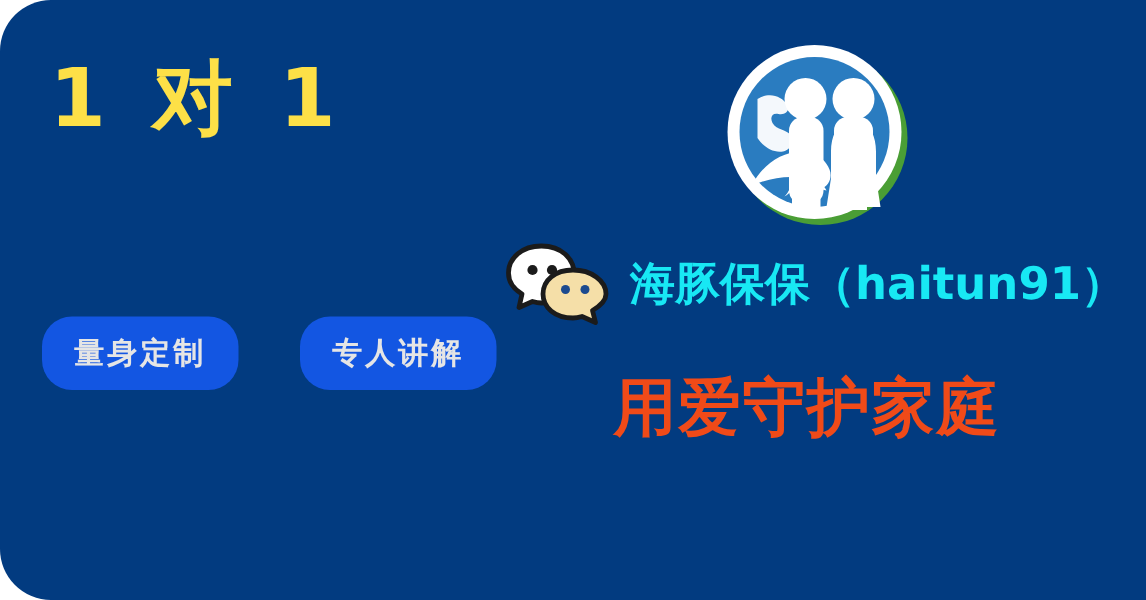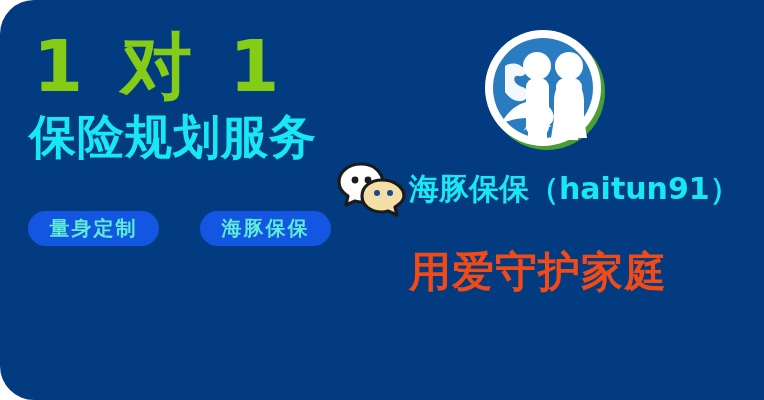--- a/index.html
+++ b/index.html
@@ -22,24 +22,24 @@
     border-top-left-radius: 34px;
     border-bottom-left-radius: 34px;
     overflow: hidden;
   }
 
   
   .headline-1 {
     position: absolute;
     left: 33px;
     top: 30px;
-    font-size: 72px;
+    font-size: 54px;
     line-height: 72px;
     font-weight: bold;
-    color: #84cc16;
+    color: #fde047;
     letter-spacing: 6px;
     white-space: nowrap;
     font-family: "DejaVu Sans", "Liberation Sans", sans-serif;
   }
 
   .headline-2 {
     position: absolute;
     left: 29px;
     top: 110px;
     font-size: 47px;
@@ -56,24 +56,24 @@
     left: 28px;
     top: 211px;
     width: 310px;
     display: grid;
     grid-template-columns: 131px 131px;
     grid-column-gap: 41px;
     grid-row-gap: 22px;
   }
 
   .pill {
-    height: 35px;
+    height: 49px;
     border-radius: 20px;
     background: #1356e2;
-    color: #5eead4;
+    color: #e5e5e5;
     font-size: 20px;
     font-weight: bold;
     letter-spacing: 2px;
     display: flex;
     align-items: center;
     justify-content: center;
     box-sizing: border-box;
     font-family: "DejaVu Sans", "Liberation Sans", sans-serif;
     white-space: nowrap;
   }
@@ -87,20 +87,21 @@
     height: 124px;
   }
   .brand-logo svg { display: block; width: 124px; height: 124px; }
 
   .wechat-row {
     position: absolute;
     left: 337px;
     top: 160px;
     display: flex;
     align-items: center;
+    gap: 11px;
   }
   .wechat-mark {
     width: 70px;
     height: 58px;
     flex: 0 0 auto;
   }
   .wechat-mark svg { display: block; width: 70px; height: 58px; }
 
   .wechat-id {
     font-size: 30px;
@@ -125,25 +126,24 @@
     font-family: "DejaVu Sans", "Liberation Sans", sans-serif;
   }
 </style>
 </head>
 <body>
 
 <div id="poster">
 
   <div class="headline-1">1 对 1</div>
 
-  <div class="headline-2">保险规划服务</div>
 
   <div class="pill-grid">
     <div class="pill">量身定制</div>
-    <div class="pill">海豚保保</div>
+    <div class="pill">专人讲解</div>
   </div>
 
   <div class="brand-logo">
     <svg viewBox="0 0 124 124" xmlns="http://www.w3.org/2000/svg">
 
       <circle cx="64" cy="64" r="58" fill="#4a9e35"></circle>
 
       <circle cx="60" cy="60" r="58" fill="#ffffff"></circle>
 
       <circle cx="60" cy="60" r="50" fill="#2a7cc0"></circle>

